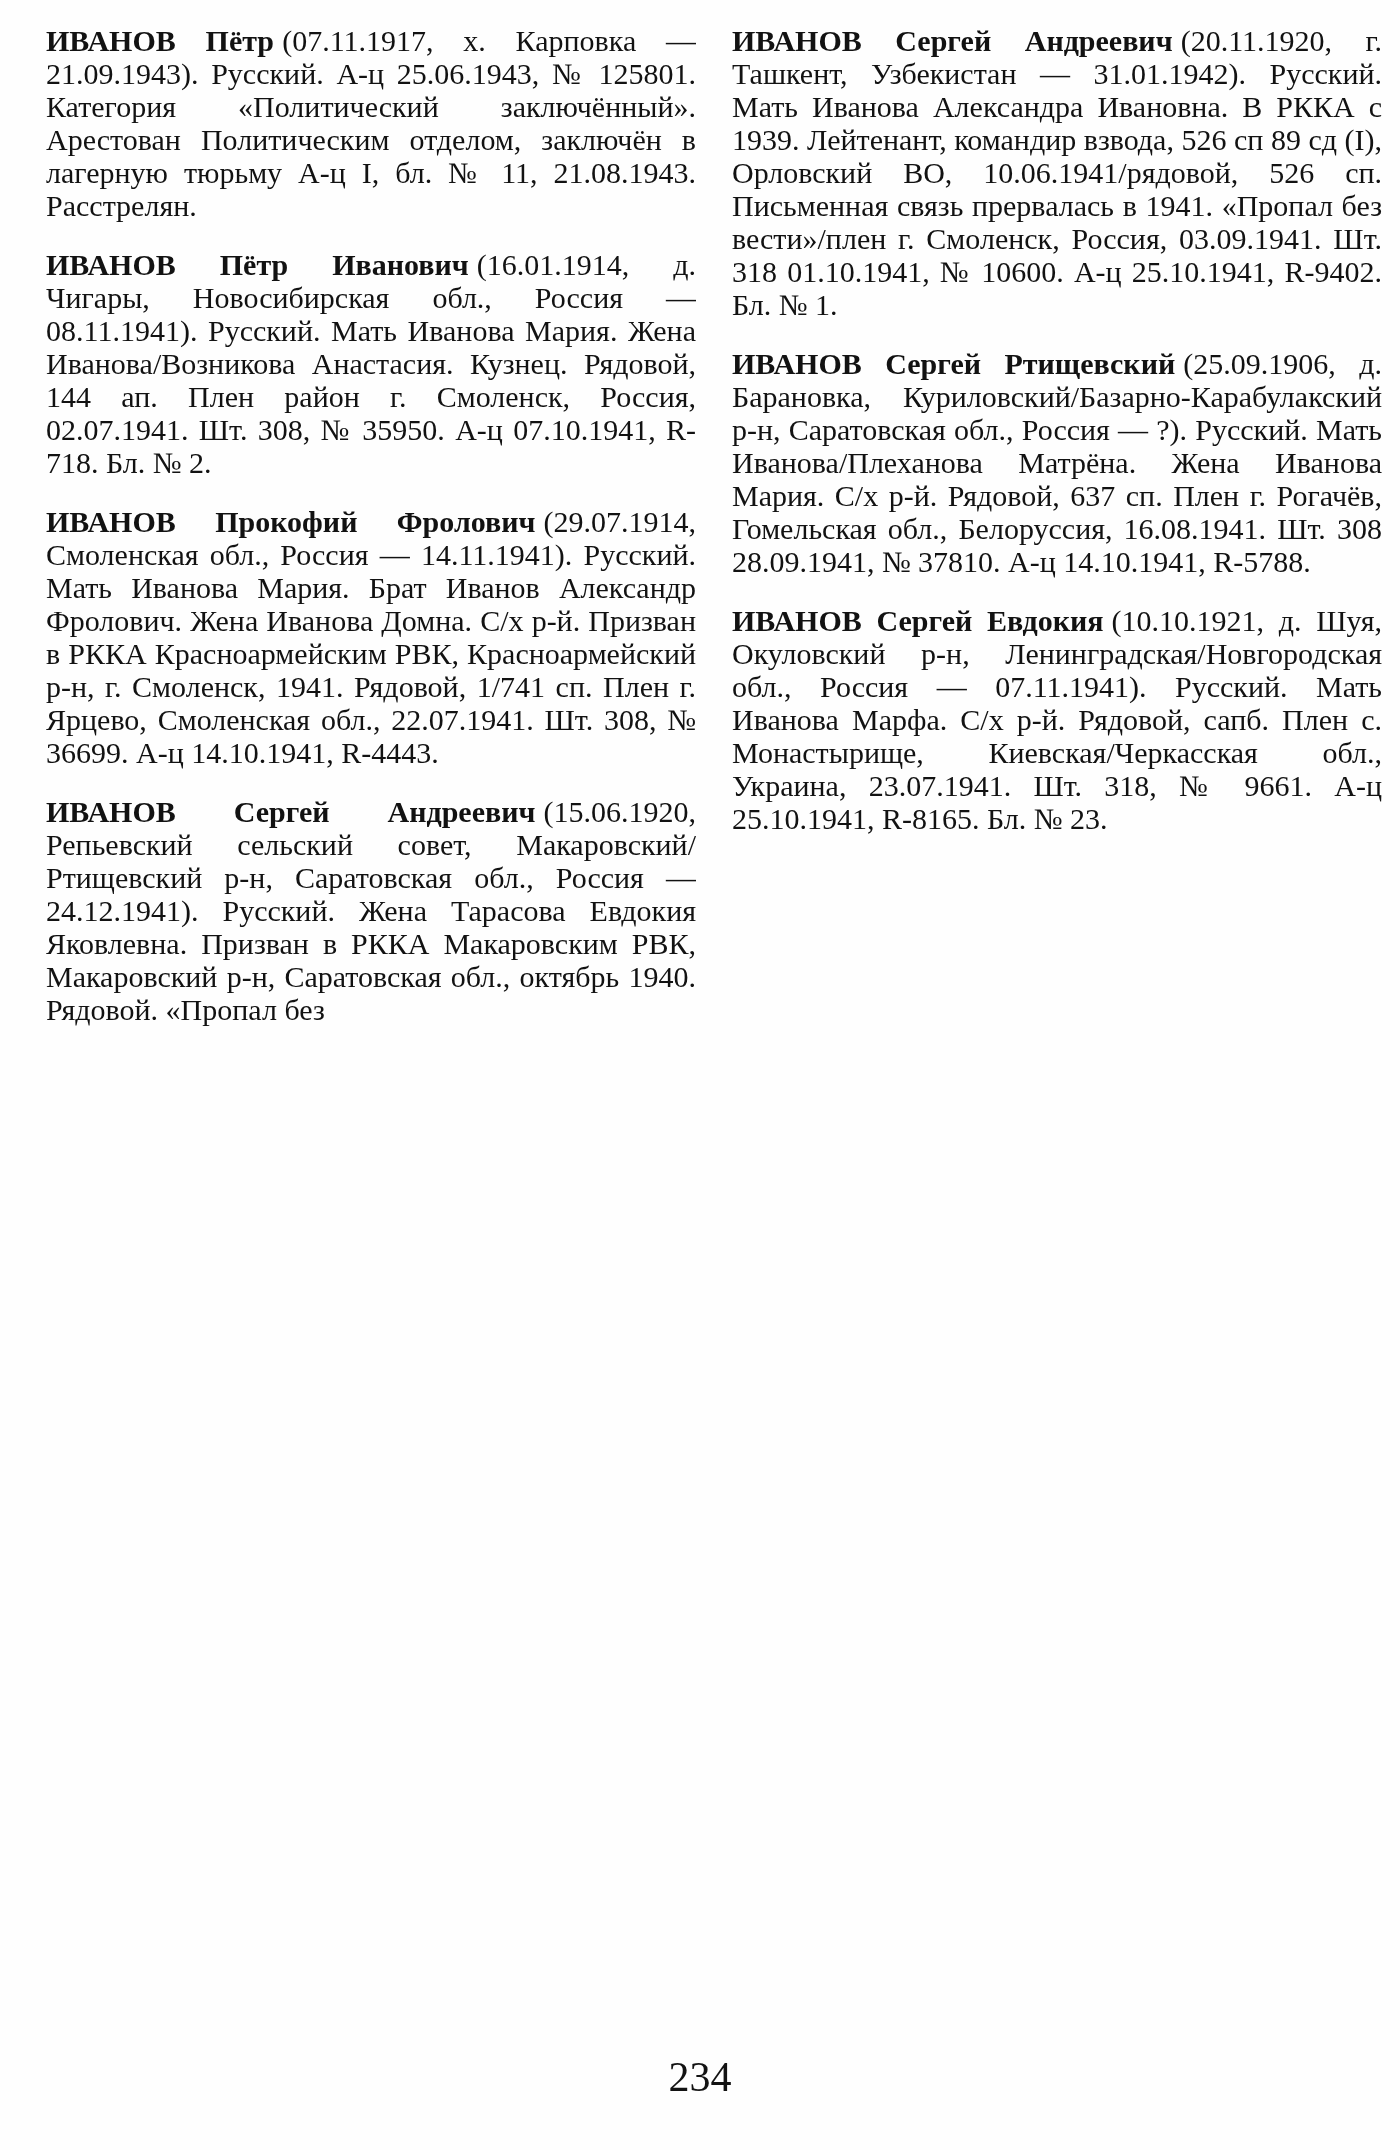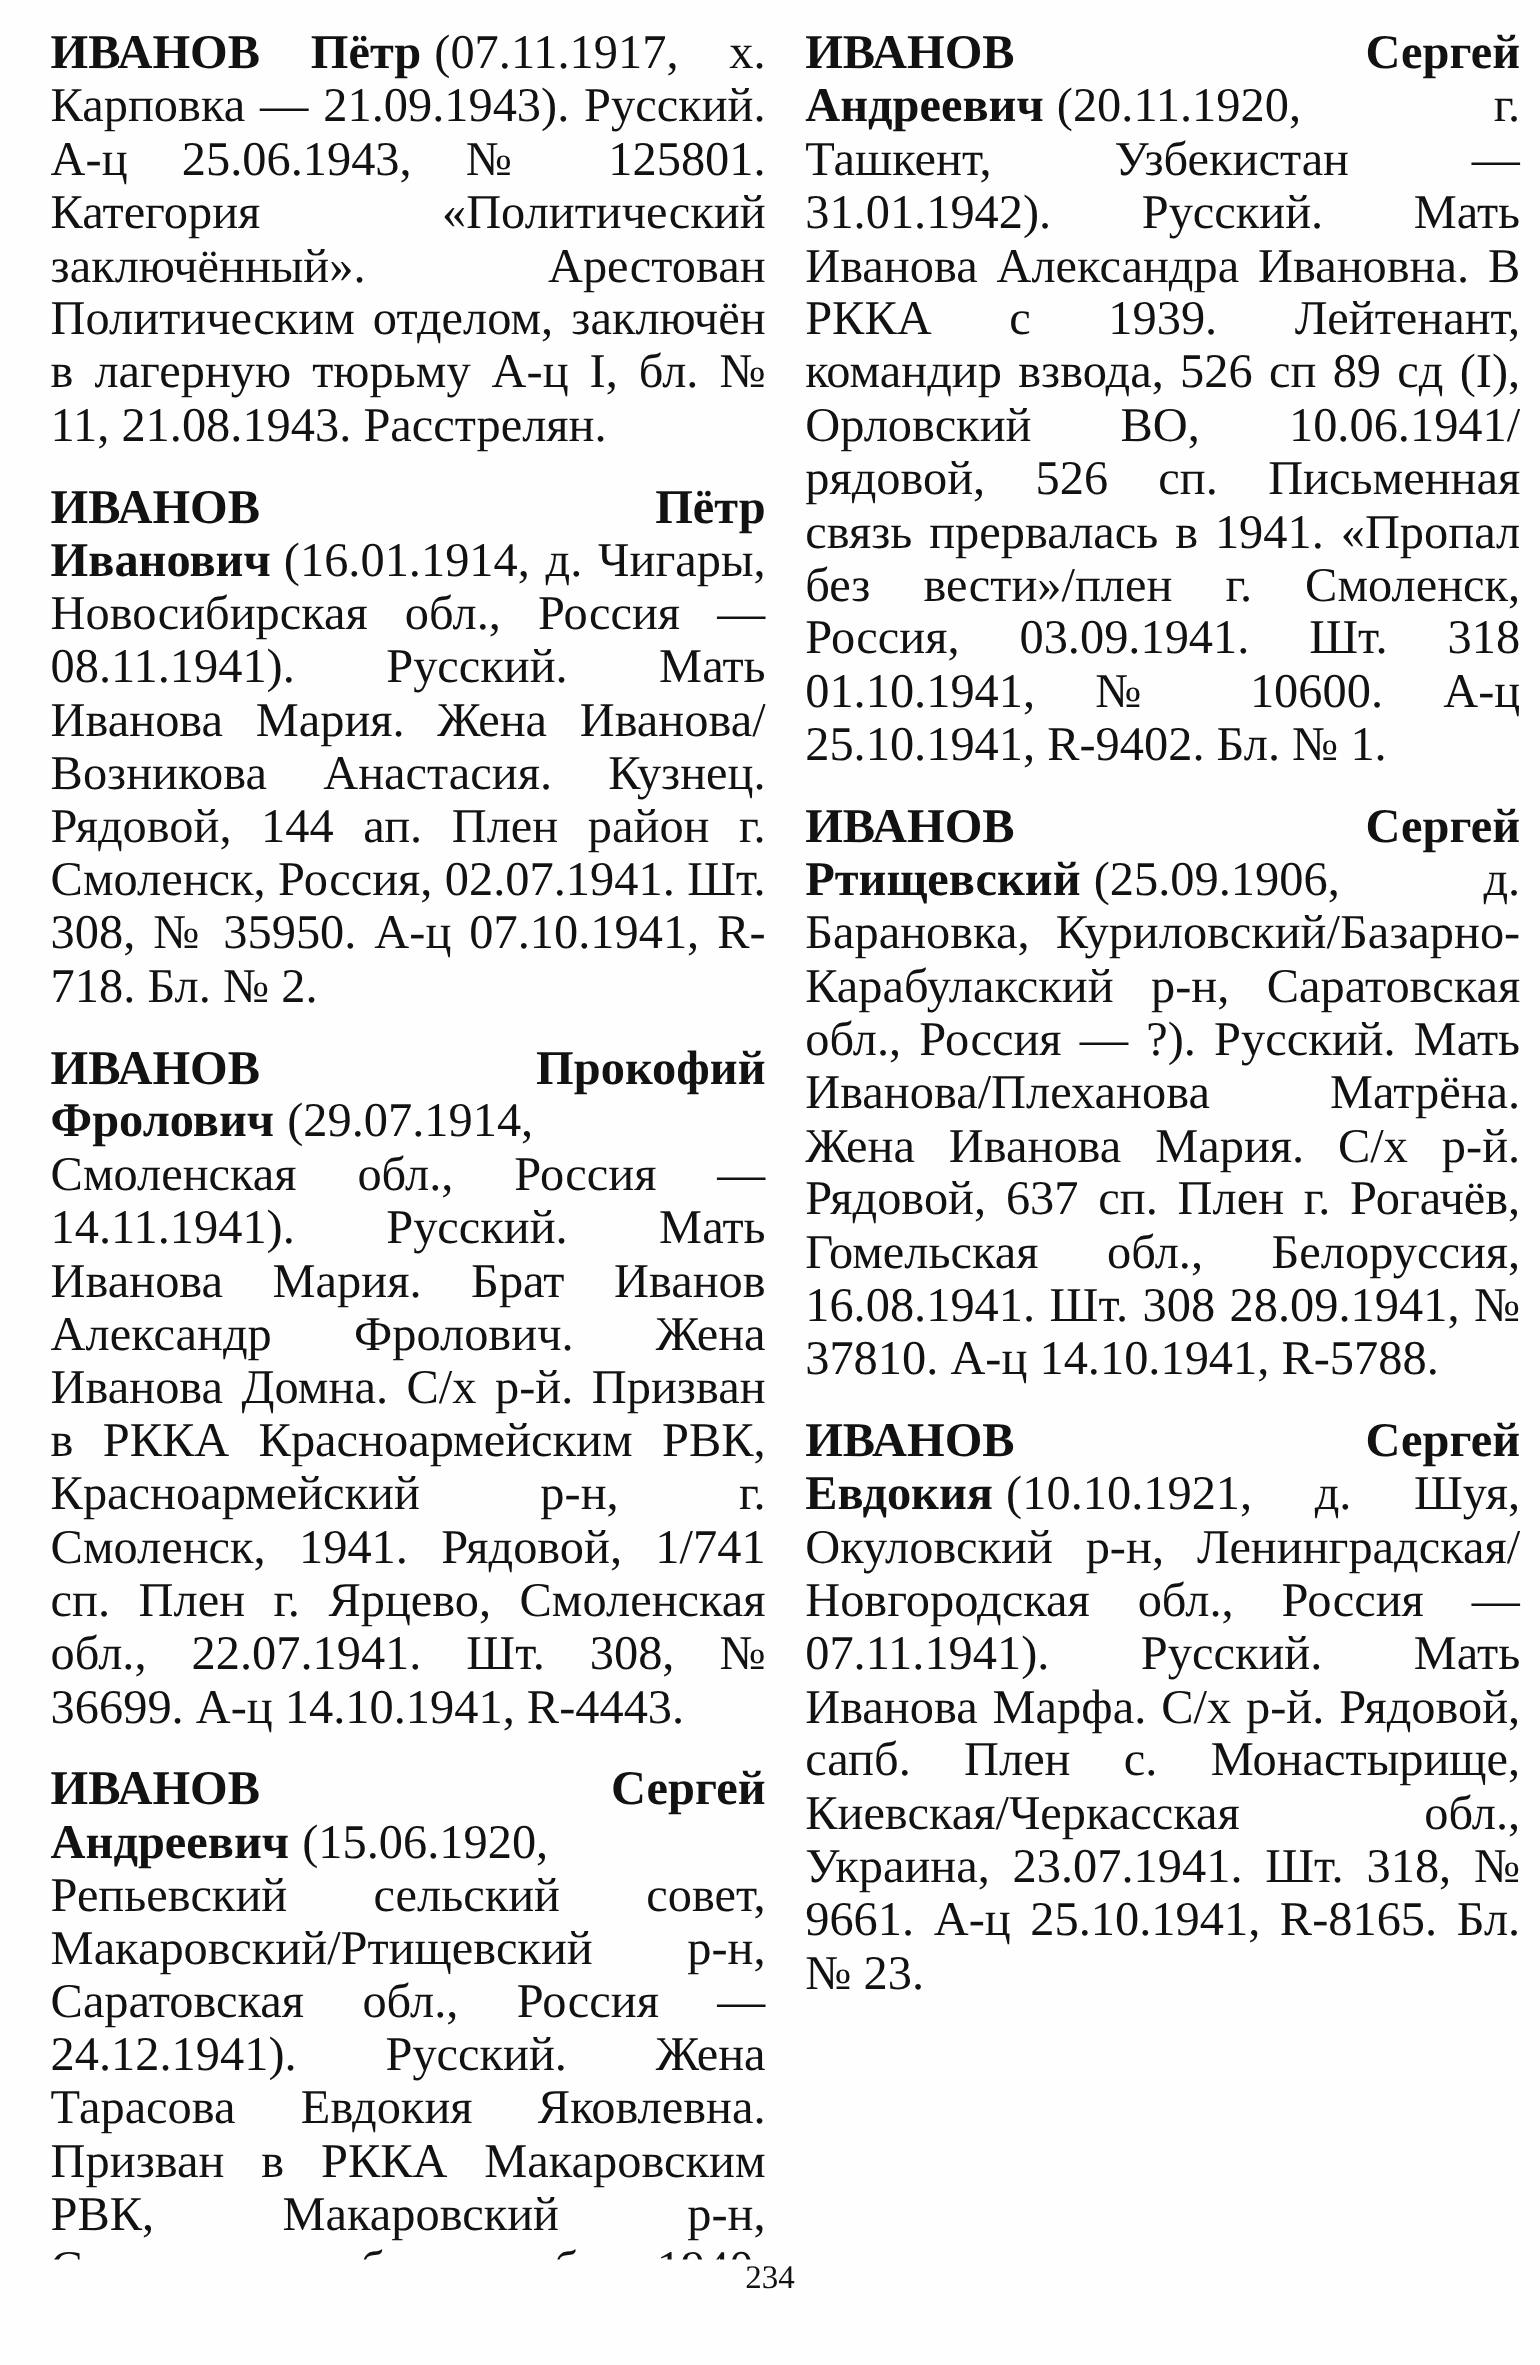--- a/index.html
+++ b/index.html
@@ -16,40 +16,40 @@
     font-family: "Liberation Serif", "DejaVu Serif", serif;
     color: #121212;
   }
   .column {
     position: absolute;
     top: 24px;
     width: 650px;
     height: 2030px;
     overflow: hidden;
     text-align: justify;
-    font-size: 44px;
+    font-size: 30px;
     line-height: 1.1;
   }
   .col-left  { left: 46px;  }
   .col-right { left: 732px; }
   .entry {
     margin: 0 0 26px 0;
     padding: 0;
   }
   .entry-name {
     font-weight: bold;
     margin-right: 0.27em;
   }
   .page-number {
     position: absolute;
     top: 2056px;
     left: 0;
     width: 100%;
     text-align: center;
-    font-size: 30px;
+    font-size: 42px;
     line-height: 1;
   }
 </style>
 </head>
 <body>
 
 <div class="page">
 
   <div class="column col-left">
     <p class="entry">

